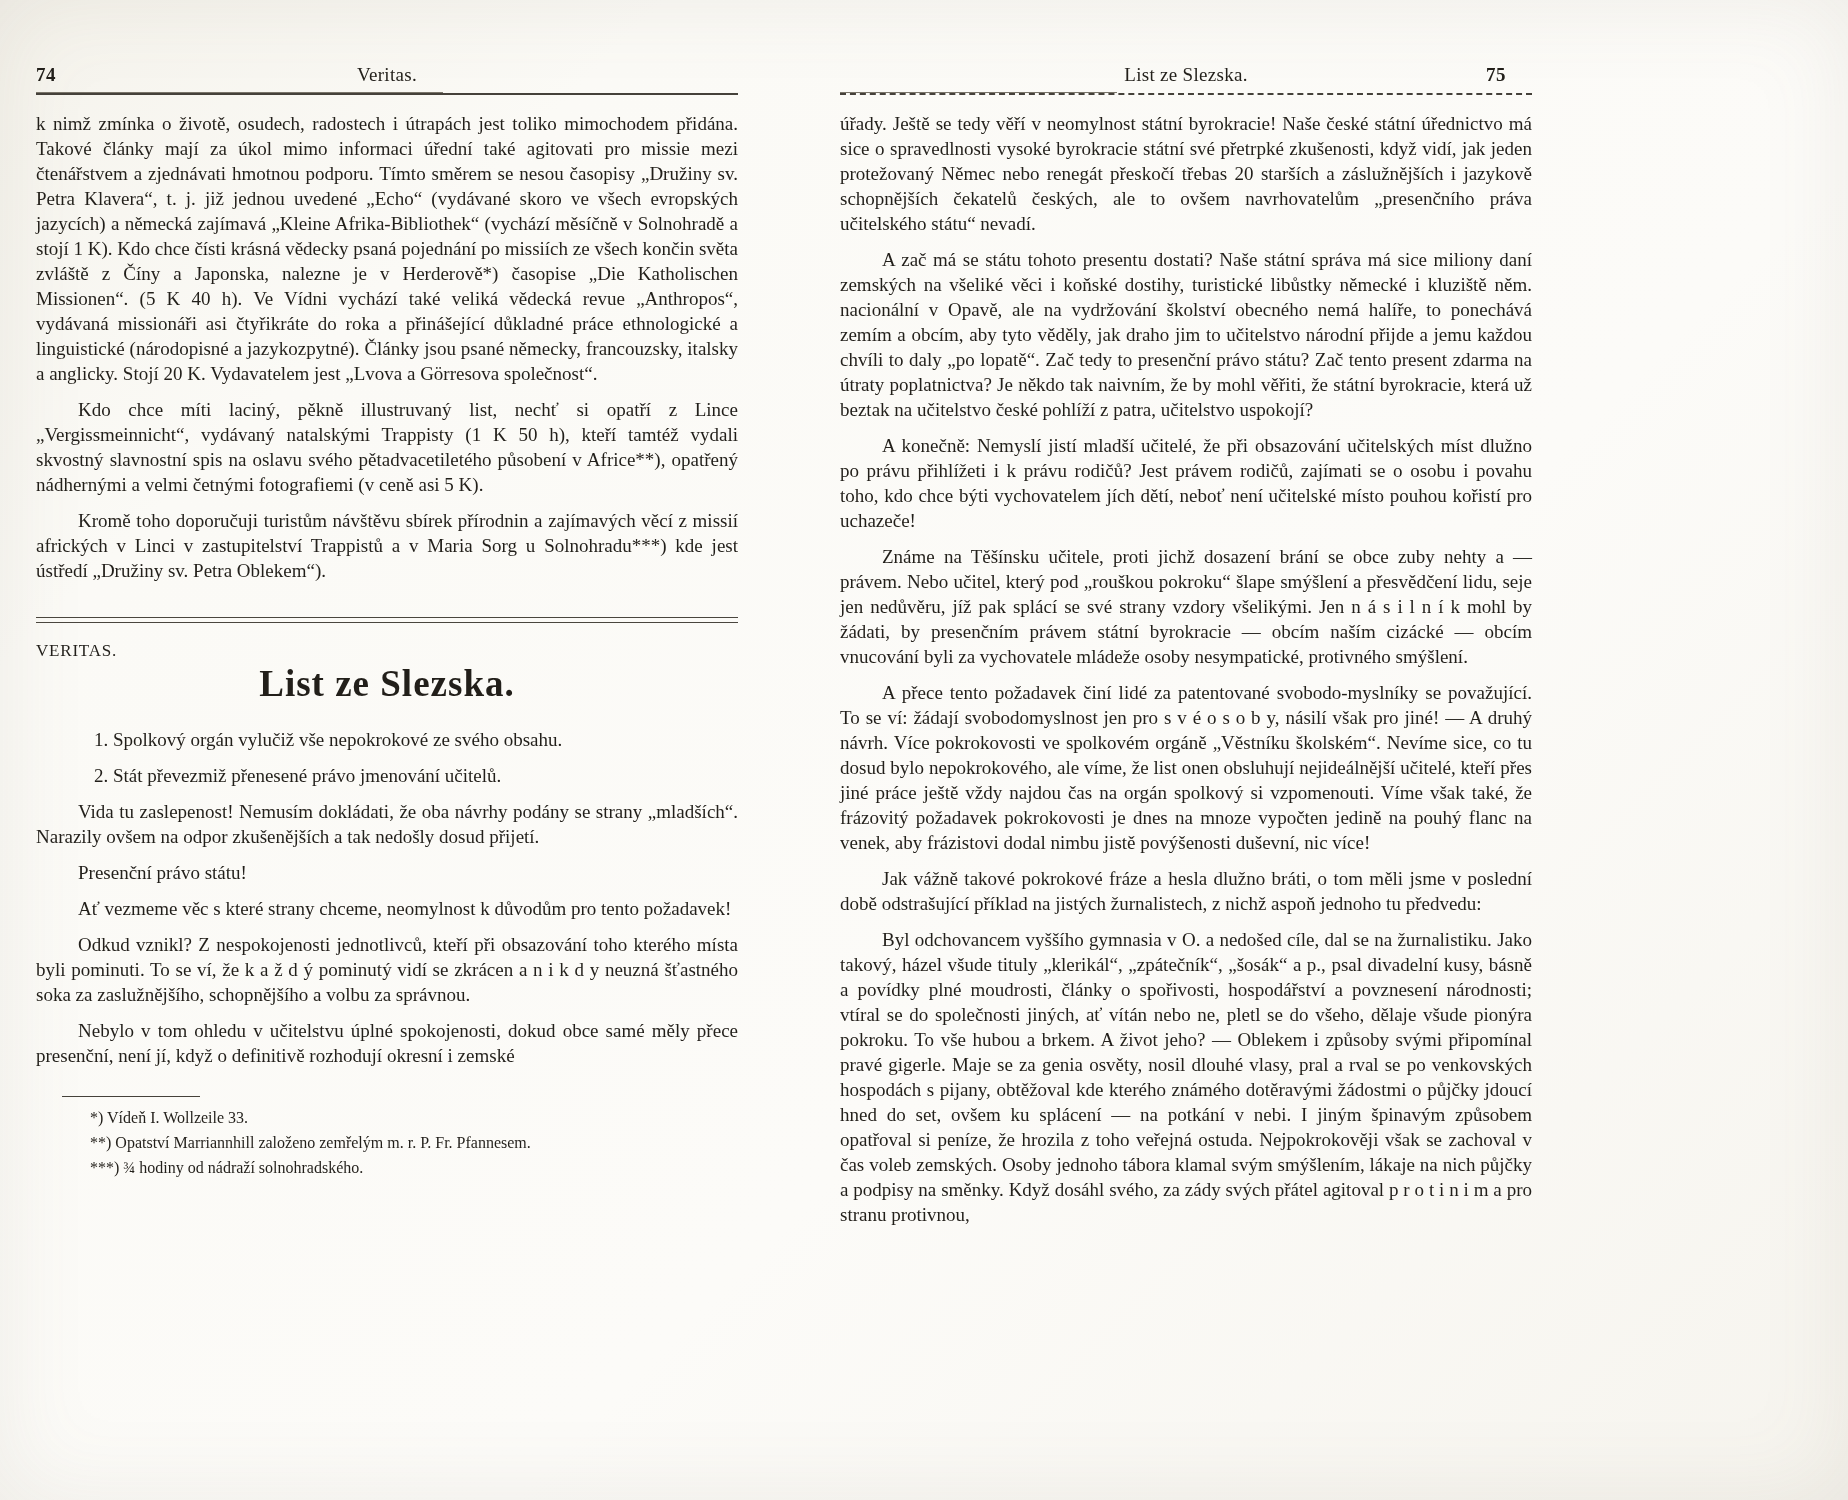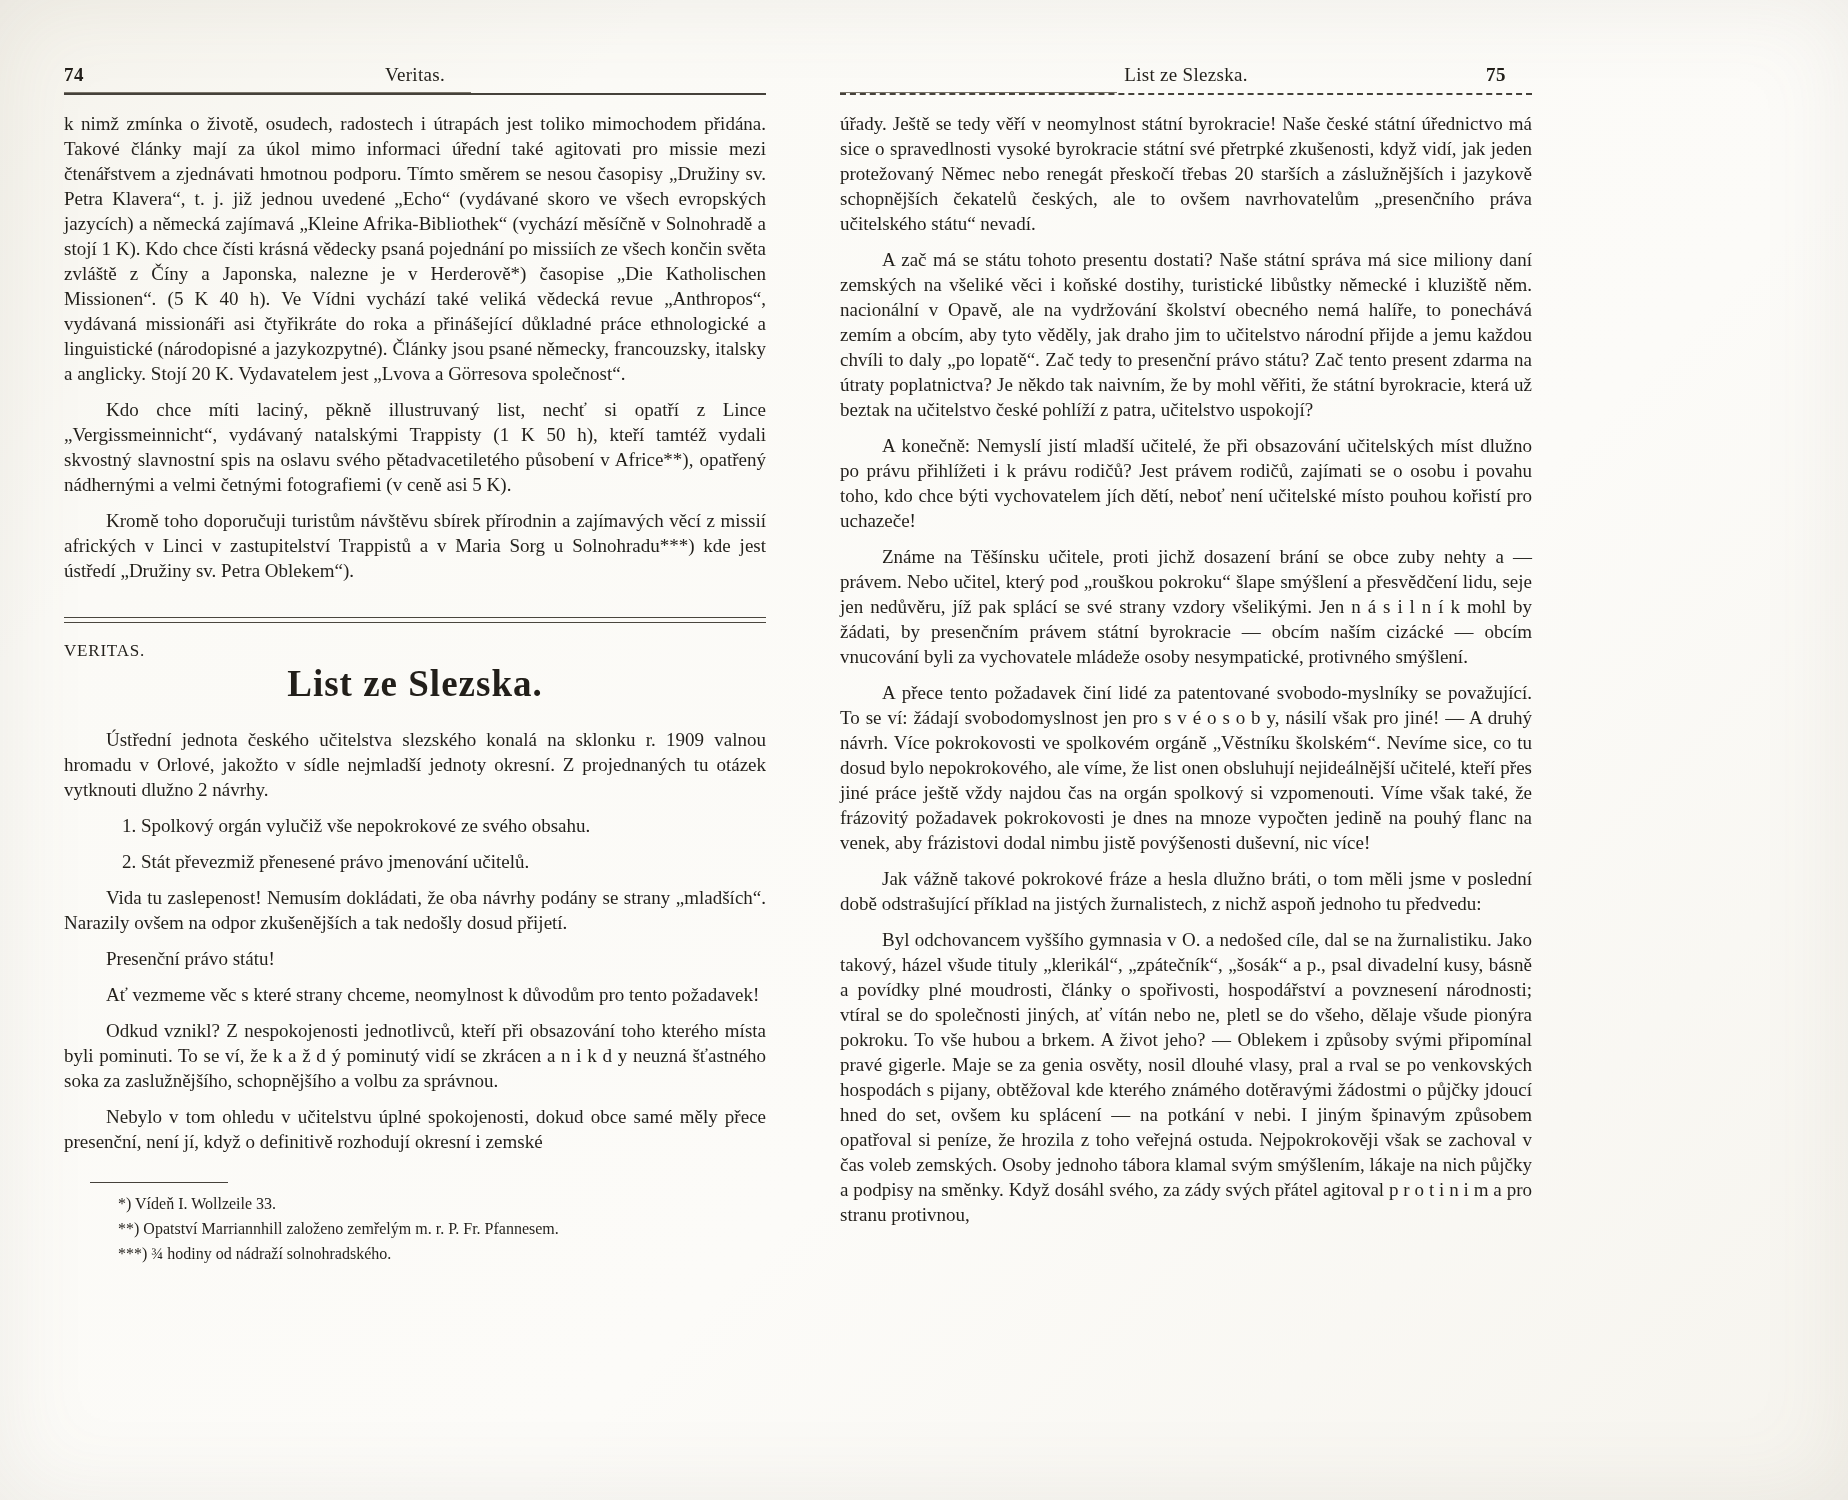--- a/index.html
+++ b/index.html
@@ -11,21 +11,21 @@
     position: relative;
     width: 1848px;
     height: 1500px;
     background: linear-gradient(135deg, #f5f3ec 0%, #fbfaf6 20%, #fcfbf8 60%, #f6f4ee 100%);
     box-shadow: inset 0 0 90px rgba(115, 105, 85, 0.10);
     overflow: hidden;
     font-family: "Liberation Serif", "DejaVu Serif", serif;
     color: #221f1a;
   }
   .col { position: absolute; top: 64px; }
-  .col-left  { left: 64px;  width: 702px; }
+  .col-left  { left: 36px;  width: 702px; }
   .col-right { left: 840px; width: 692px; }
 
   .running-head {
     display: flex;
     align-items: baseline;
     font-size: 19px;
     line-height: 22px;
   }
   .rh-num { width: 72px; font-weight: bold; letter-spacing: 0.5px; }
   .rh-num.right { text-align: center; }
@@ -108,21 +108,20 @@
     <div class="body-text">
       <p class="continuation">k nimž zmínka o životě, osudech, radostech i útrapách jest toliko mimochodem přidána. Takové články mají za úkol mimo informaci úřední také agitovati pro missie mezi čtenářstvem a zjednávati hmotnou podporu. Tímto směrem se nesou časopisy „Družiny sv. Petra Klavera“, t. j. již jednou uvedené „Echo“ (vydávané skoro ve všech evropských jazycích) a německá zajímavá „Kleine Afrika-Bibliothek“ (vychází měsíčně v Solnohradě a stojí 1 K). Kdo chce čísti krásná vědecky psaná pojednání po missiích ze všech končin světa zvláště z Číny a Japonska, nalezne je v Herderově*) časopise „Die Katholischen Missionen“. (5 K 40 h). Ve Vídni vychází také veliká vědecká revue „Anthropos“, vydávaná missionáři asi čtyřikráte do roka a přinášející důkladné práce ethnologické a linguistické (národopisné a jazykozpytné). Články jsou psané německy, francouzsky, italsky a anglicky. Stojí 20 K. Vydavatelem jest „Lvova a Görresova společnost“.</p>
       <p>Kdo chce míti laciný, pěkně illustruvaný list, nechť si opatří z Lince „Vergissmeinnicht“, vydávaný natalskými Trappisty (1 K 50 h), kteří tamtéž vydali skvostný slavnostní spis na oslavu svého pětadvacetiletého působení v Africe**), opatřený nádhernými a velmi četnými fotografiemi (v ceně asi 5 K).</p>
       <p>Kromě toho doporučuji turistům návštěvu sbírek přírodnin a zajímavých věcí z missií afrických v Linci v zastupitelství Trappistů a v Maria Sorg u Solnohradu***) kde jest ústředí „Družiny sv. Petra Oblekem“).</p>
 
       <div class="double-rule"></div>
 
       <div class="section-label">VERITAS.</div>
       <h1 class="article-title">List ze Slezska.</h1>
 
-      <p>Ústřední jednota českého učitelstva slezského konalá na sklonku r. 1909 valnou hromadu v Orlové, jakožto v sídle nejmladší jednoty okresní. Z projednaných tu otázek vytknouti dlužno 2 návrhy.</p>
       <p class="list-item">1. Spolkový orgán vylučiž vše nepokrokové ze svého obsahu.</p>
       <p class="list-item">2. Stát převezmiž přenesené právo jmenování učitelů.</p>
       <p>Vida tu zaslepenost! Nemusím dokládati, že oba návrhy podány se strany „mladších“. Narazily ovšem na odpor zkušenějších a tak nedošly dosud přijetí.</p>
       <p>Presenční právo státu!</p>
       <p>Ať vezmeme věc s které strany chceme, neomylnost k důvodům pro tento požadavek!</p>
       <p>Odkud vznikl? Z nespokojenosti jednotlivců, kteří při obsazování toho kterého místa byli pominuti. To se ví, že k a ž d ý pominutý vidí se zkrácen a n i k d y neuzná šťastného soka za zaslužnějšího, schopnějšího a volbu za správnou.</p>
       <p>Nebylo v tom ohledu v učitelstvu úplné spokojenosti, dokud obce samé měly přece presenční, není jí, když o definitivě rozhodují okresní i zemské</p>
 
       <div class="footnotes">
         <div class="fn-rule"></div>

